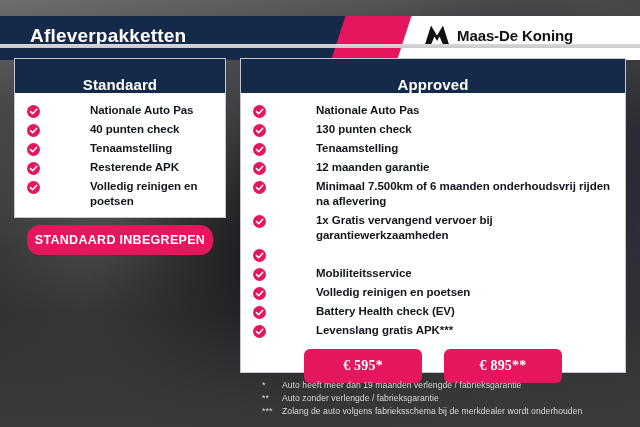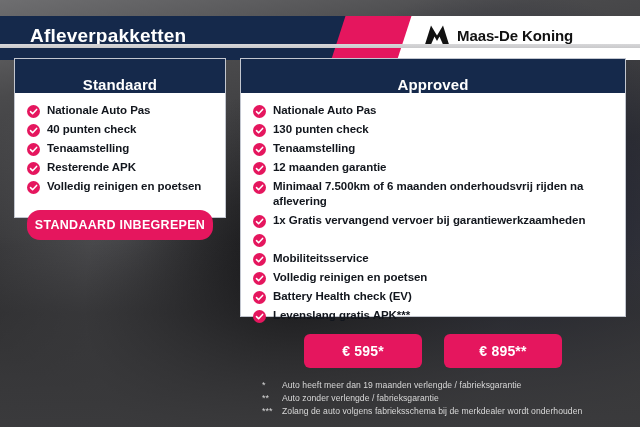--- a/index.html
+++ b/index.html
@@ -103,21 +103,21 @@
   }
 
   
   .card {
     position: absolute;
     background: #ffffff;
     border: 1px solid #c2c6cf;
     box-sizing: border-box;
   }
   .card-standard { left: 14px; top: 58px; width: 212px; height: 160px; }
-  .card-approved { left: 240px; top: 58px; width: 386px; height: 259px; }
+  .card-approved { left: 240px; top: 58px; width: 386px; height: 315px; }
 
   .card-head {
     background: #15294b;
     height: 34px;
     display: flex;
     align-items: center;
     justify-content: center;
   }
   .card-head-title {
     color: #ffffff;
@@ -147,20 +147,21 @@
     height: 13px;
     margin-top: 2px;
     display: block;
   }
   .feature-text {
     font-size: 11.5px;
     font-weight: bold;
     color: #12161d;
     line-height: 15px;
     letter-spacing: -0.05px;
+    margin-left: 43px;
   }
 
   
   .std-btn-wrap {
     padding: 12px 12px 0 12px;
   }
   .std-btn {
     display: block;
     width: 100%;
     box-sizing: border-box;
@@ -184,21 +185,21 @@
     gap: 22px;
     margin-top: 11px;
   }
   .price-btn {
     background: #e5165e;
     color: #ffffff;
     border: none;
     border-radius: 6px;
     width: 118px;
     padding: 9px 0;
-    font-family: Liberation Sans, sans-serif;
+    font-family: Liberation Serif, serif;
     font-size: 14px;
     font-weight: bold;
     letter-spacing: 0.2px;
     text-align: center;
     cursor: pointer;
   }
 
   
   .footnotes {
     position: absolute;

